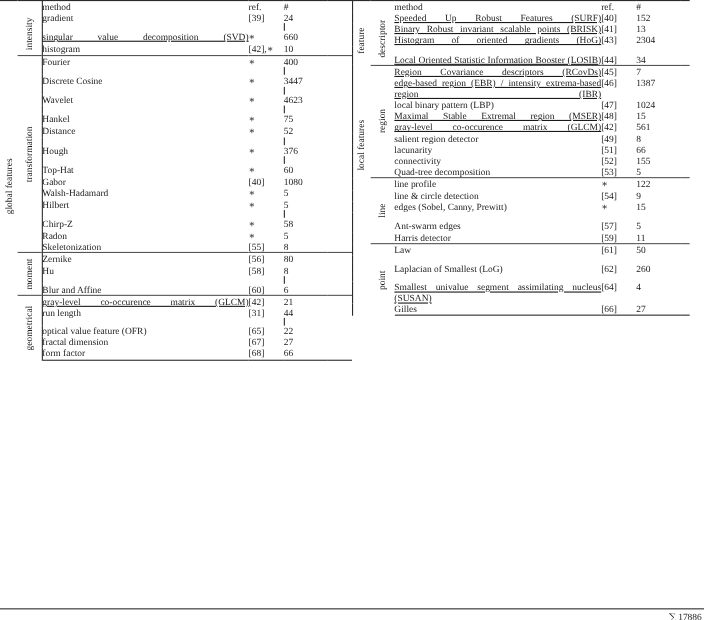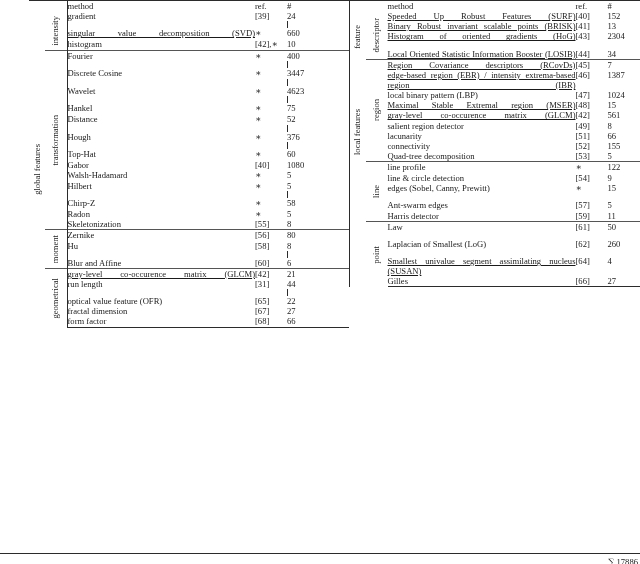--- a/index.html
+++ b/index.html
@@ -4,21 +4,21 @@
 <style>
   html,body{margin:0;padding:0;}
   body{
     width:640px;height:564px;
     background:#ffffff;
     font-family:"Liberation Serif","DejaVu Serif",serif;
     color:#1a1a1a;
     overflow:hidden;
   }
   .page{position:relative;width:640px;height:564px;}
-  .halftable{position:absolute;top:0;height:564px;width:320px;padding-left:29px;}
+  .halftable{position:absolute;top:0;height:564px;width:320px;}
   .left{left:0;}
   .right{left:320px;}
 
   table.tbl{
     border-collapse:collapse;
     width:320px;
     table-layout:fixed;
     font-size:8.6px;
     line-height:1.18;
   }

